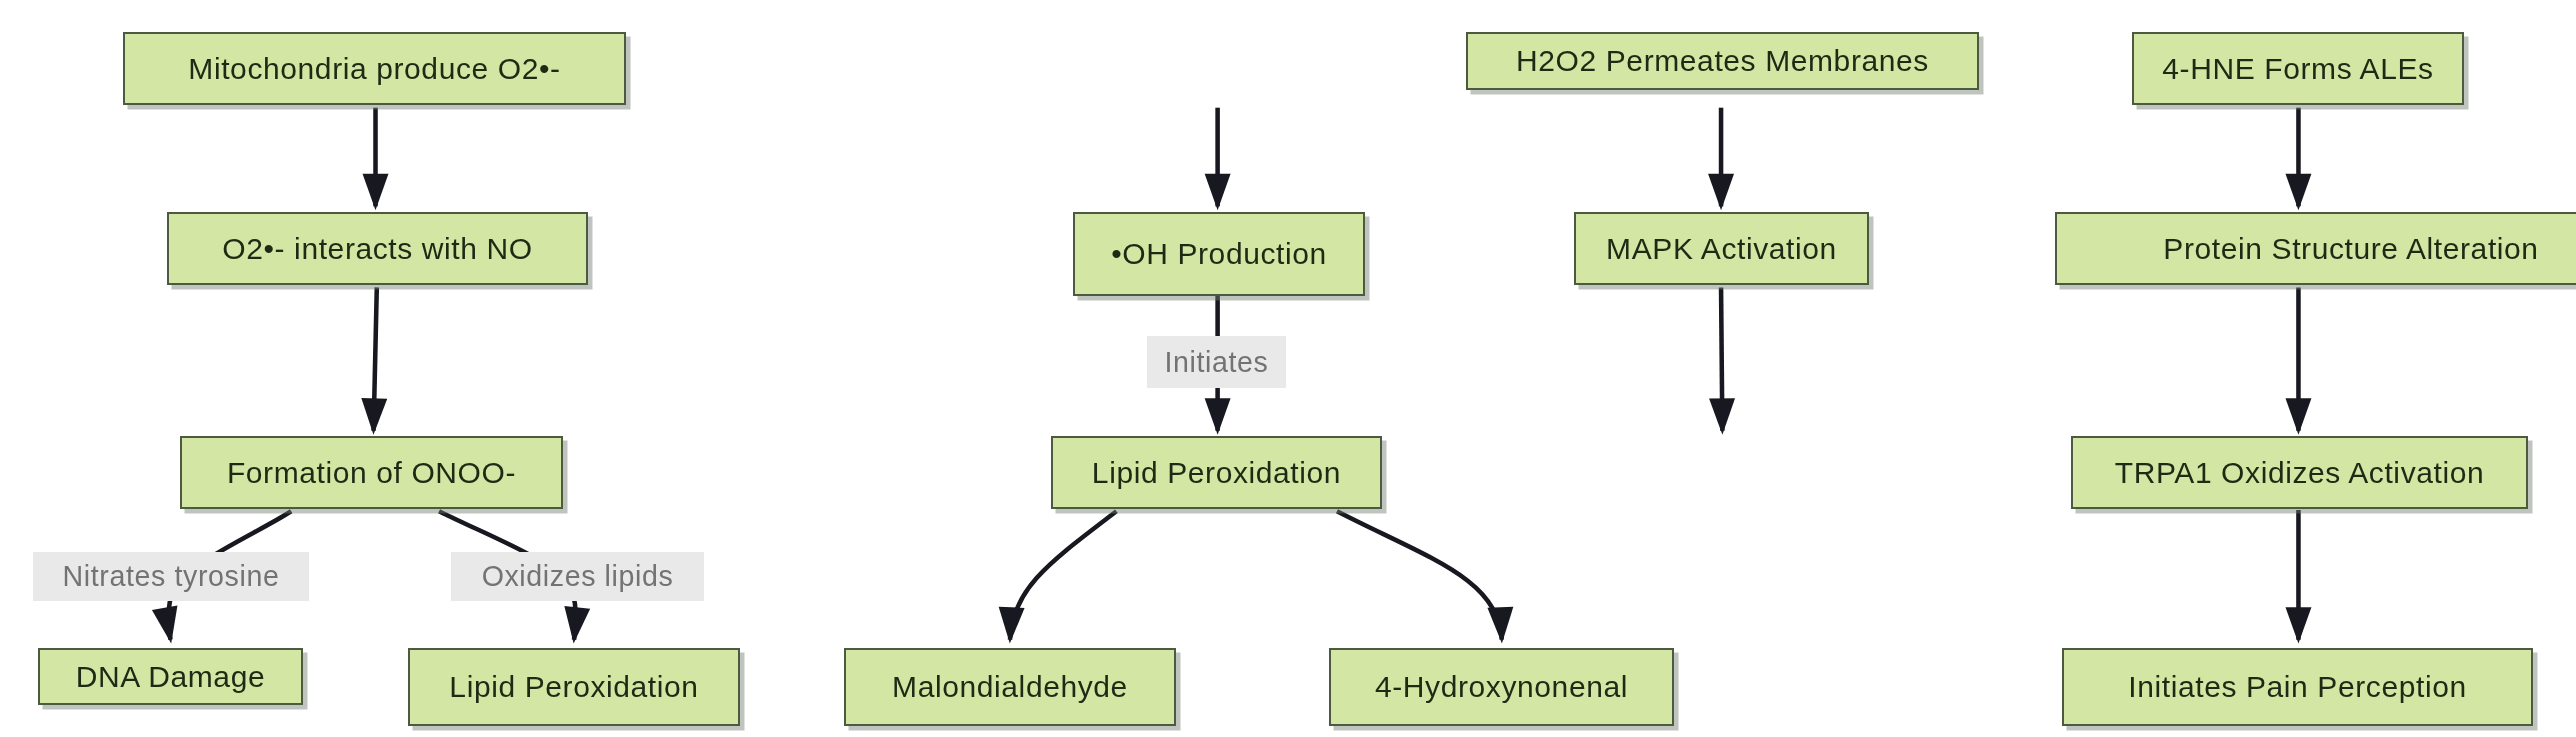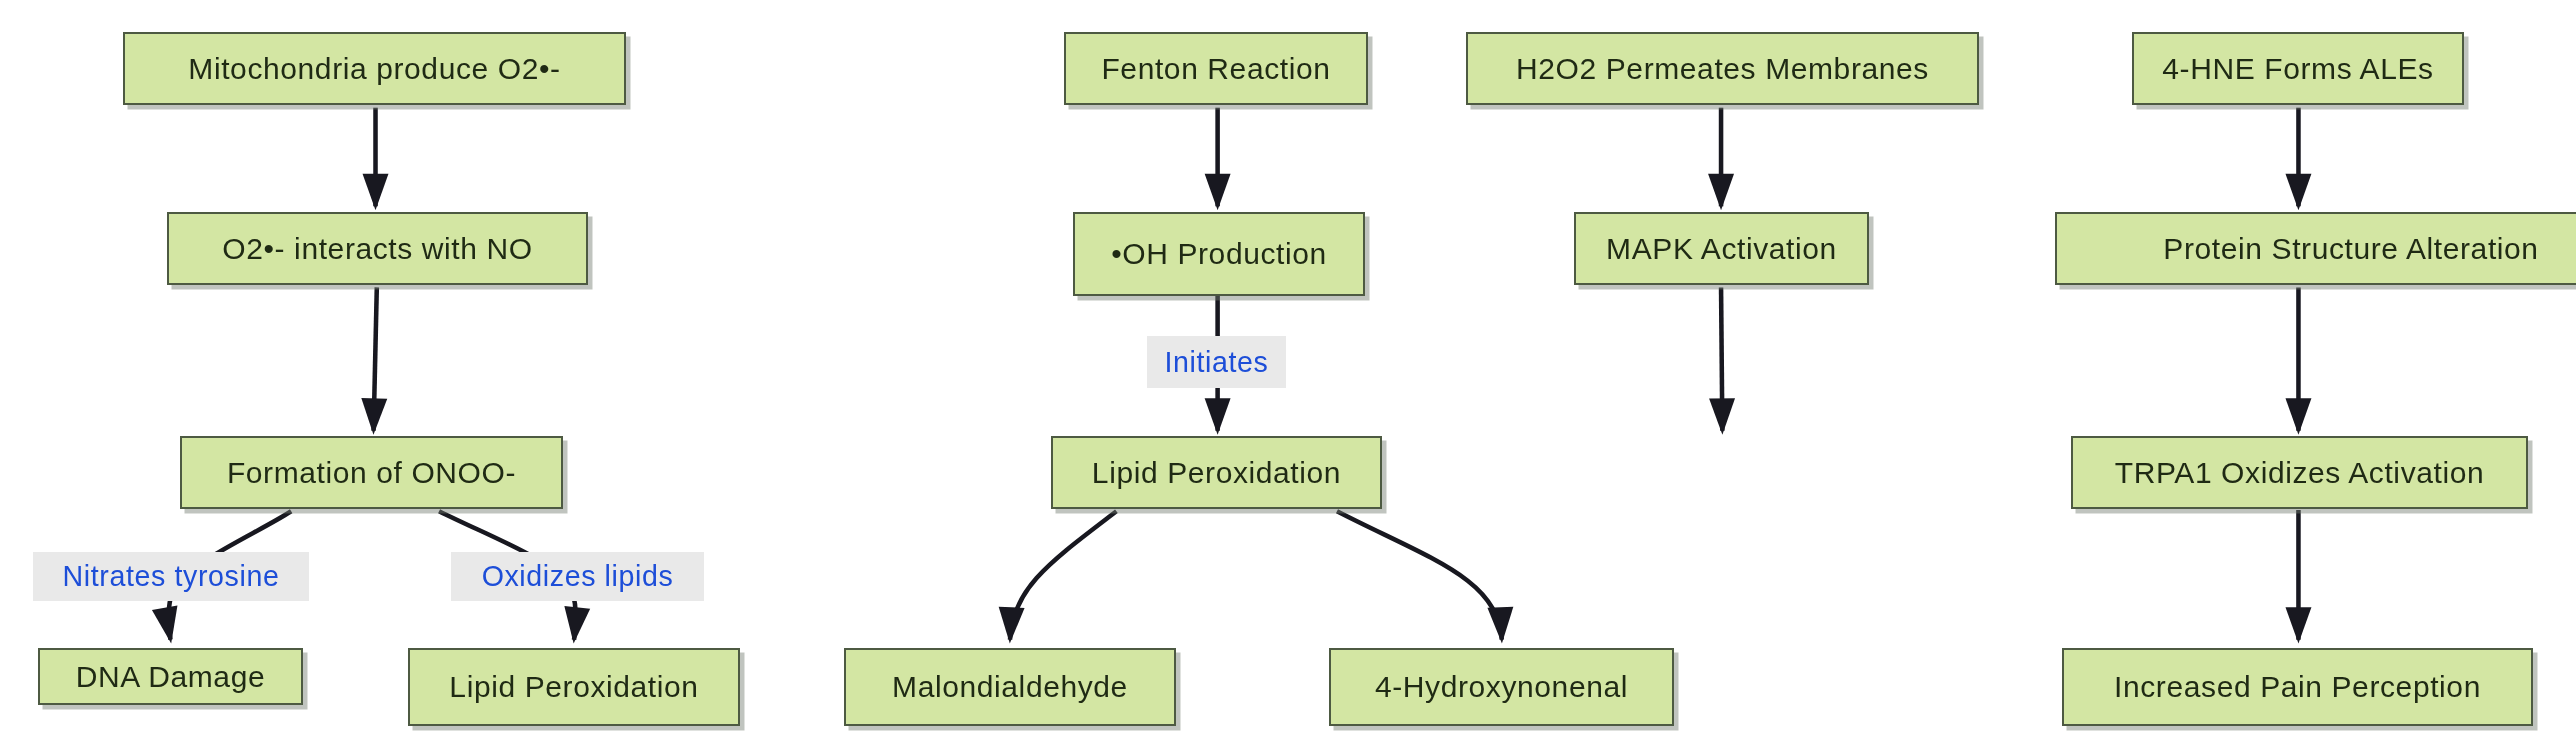--- a/index.html
+++ b/index.html
@@ -19,21 +19,21 @@
     border:2.6px solid #4d5a42;
     box-shadow:4.5px 4.5px 0 rgba(115,124,112,0.45);
     display:flex;align-items:center;justify-content:center;
     font-size:30px;color:#1f2a14;text-align:center;
     letter-spacing:0.6px;line-height:1.05;
   }
   .edge-label{
     position:absolute;box-sizing:border-box;
     background:#e9e9e9;
     display:flex;align-items:center;justify-content:center;
-    font-size:28.6px;color:#1d4ed8;text-align:left;
+    font-size:28.6px;color:#737373;text-align:left;
     letter-spacing:0.6px;
   }
 </style>
 </head>
 <body>
 
 <div class="canvas">
 
   <svg class="edges" width="2576" height="737" viewBox="0 0 3969 1136">
     <defs>
@@ -57,29 +57,28 @@
   </svg>
 
   <div class="node" style="left:123px;top:32px;width:503px;height:73px">Mitochondria produce O2•-</div>
   <div class="node" style="left:167px;top:212px;width:421px;height:73px">O2•- interacts with NO</div>
   <div class="node" style="left:180px;top:436px;width:383px;height:73px">Formation of ONOO-</div>
   <div class="edge-label" style="left:33px;top:552px;width:276px;height:49px">Nitrates tyrosine</div>
   <div class="edge-label" style="left:451px;top:552px;width:253px;height:49px">Oxidizes lipids</div>
   <div class="node" style="left:38px;top:648px;width:265px;height:57px">DNA Damage</div>
   <div class="node" style="left:408px;top:648px;width:332px;height:78px">Lipid Peroxidation</div>
 
-  <div class="node" style="left:1064px;top:32px;width:304px;height:73px">Fenton Reaction</div>
   <div class="node" style="left:1073px;top:212px;width:292px;height:84px">•OH Production</div>
   <div class="edge-label" style="left:1147px;top:336px;width:139px;height:52px">Initiates</div>
   <div class="node" style="left:1051px;top:436px;width:331px;height:73px">Lipid Peroxidation</div>
   <div class="node" style="left:844px;top:648px;width:332px;height:78px">Malondialdehyde</div>
   <div class="node" style="left:1329px;top:648px;width:345px;height:78px">4-Hydroxynonenal</div>
 
-  <div class="node" style="left:1466px;top:32px;width:513px;height:73px">H2O2 Permeates Membranes</div>
+  <div class="node" style="left:1466px;top:32px;width:513px;height:58px">H2O2 Permeates Membranes</div>
   <div class="node" style="left:1574px;top:212px;width:295px;height:73px">MAPK Activation</div>
 
   <div class="node" style="left:2132px;top:32px;width:332px;height:73px">4-HNE Forms ALEs</div>
   <div class="node" style="left:2055px;top:212px;width:592px;height:73px">Protein Structure Alteration</div>
   <div class="node" style="left:2071px;top:436px;width:457px;height:73px">TRPA1 Oxidizes Activation</div>
-  <div class="node" style="left:2062px;top:648px;width:471px;height:78px">Increased Pain Perception</div>
+  <div class="node" style="left:2062px;top:648px;width:471px;height:78px">Initiates Pain Perception</div>
 
 </div>
 
 
 </body></html>

